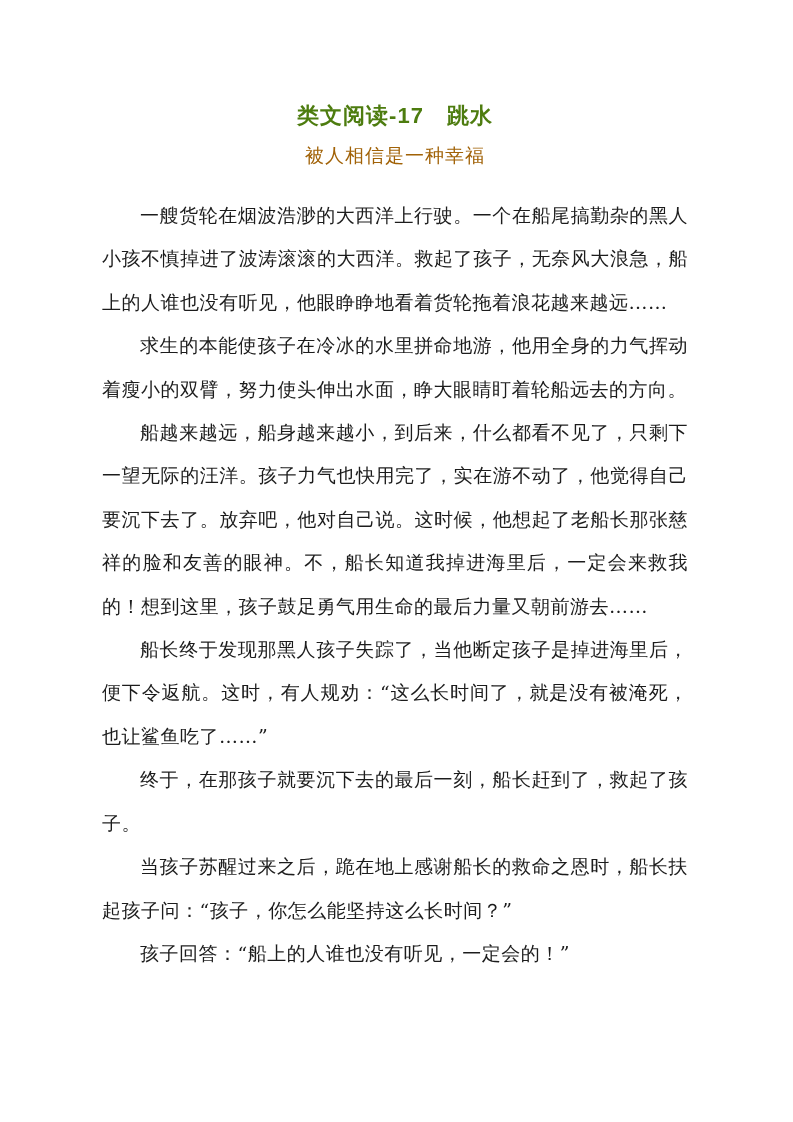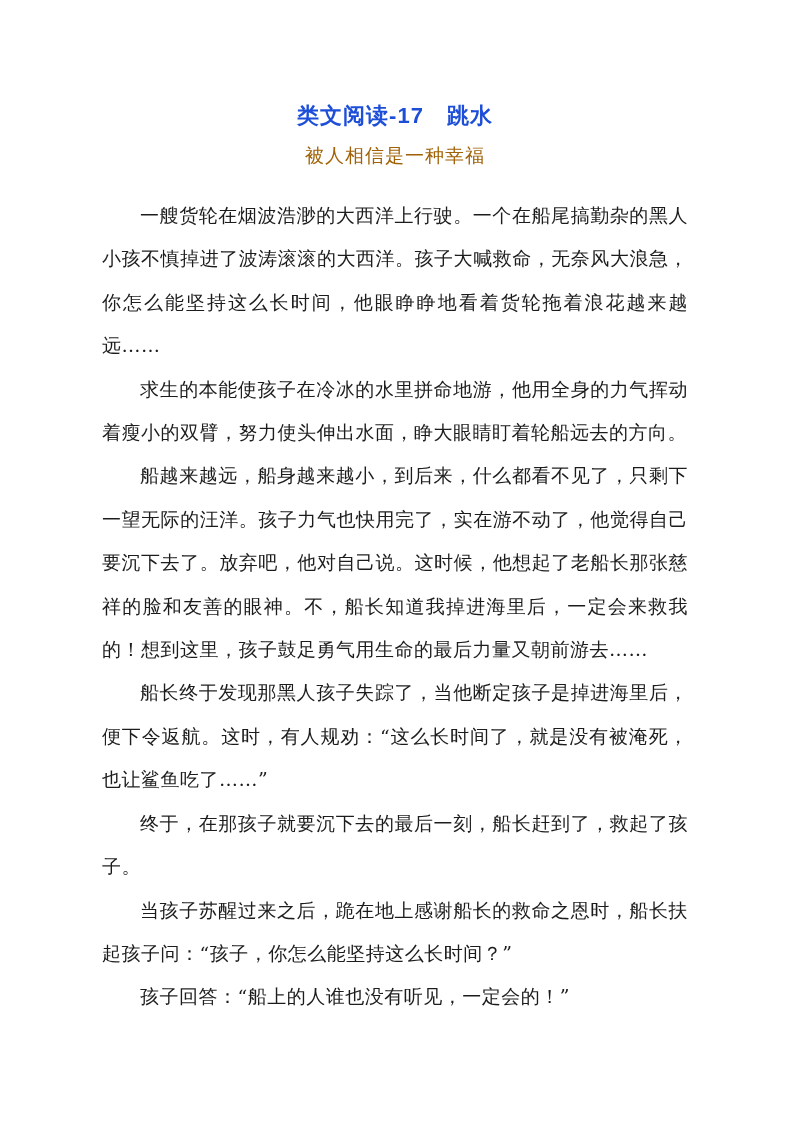--- a/index.html
+++ b/index.html
@@ -18,21 +18,21 @@
     color: #1c1c1c;
     overflow: hidden;
   }
   .doc-title {
     margin: 0;
     text-align: center;
     font-family: "Liberation Sans", sans-serif;
     font-weight: 700;
     font-size: 22px;
     line-height: 25px;
-    color: #1d4ed8;
+    color: #4d7c0f;
     letter-spacing: 1px;
   }
   .doc-subtitle {
     margin: 17px 0 0 0;
     text-align: center;
     font-family: "Liberation Sans", sans-serif;
     font-weight: 400;
     font-size: 19px;
     line-height: 22px;
     color: #a16207;
@@ -52,21 +52,21 @@
     color: #1c1c1c;
   }
 </style>
 </head>
 <body>
 
 <div class="page">
   <h1 class="doc-title">类文阅读-17　跳水</h1>
   <h2 class="doc-subtitle">被人相信是一种幸福</h2>
   <div class="doc-body">
-    <p>一艘货轮在烟波浩渺的大西洋上行驶。一个在船尾搞勤杂的黑人小孩不慎掉进了波涛滚滚的大西洋。孩子大喊救命，无奈风大浪急，你怎么能坚持这么长时间，他眼睁睁地看着货轮拖着浪花越来越远……</p>
+    <p>一艘货轮在烟波浩渺的大西洋上行驶。一个在船尾搞勤杂的黑人小孩不慎掉进了波涛滚滚的大西洋。救起了孩子，无奈风大浪急，船上的人谁也没有听见，他眼睁睁地看着货轮拖着浪花越来越远……</p>
     <p>求生的本能使孩子在冷冰的水里拼命地游，他用全身的力气挥动着瘦小的双臂，努力使头伸出水面，睁大眼睛盯着轮船远去的方向。</p>
     <p>船越来越远，船身越来越小，到后来，什么都看不见了，只剩下一望无际的汪洋。孩子力气也快用完了，实在游不动了，他觉得自己要沉下去了。放弃吧，他对自己说。这时候，他想起了老船长那张慈祥的脸和友善的眼神。不，船长知道我掉进海里后，一定会来救我的！想到这里，孩子鼓足勇气用生命的最后力量又朝前游去……</p>
     <p>船长终于发现那黑人孩子失踪了，当他断定孩子是掉进海里后，便下令返航。这时，有人规劝：“这么长时间了，就是没有被淹死，也让鲨鱼吃了……”</p>
     <p>终于，在那孩子就要沉下去的最后一刻，船长赶到了，救起了孩子。</p>
     <p>当孩子苏醒过来之后，跪在地上感谢船长的救命之恩时，船长扶起孩子问：“孩子，你怎么能坚持这么长时间？”</p>
     <p>孩子回答：“船上的人谁也没有听见，一定会的！”</p>
   </div>
 </div>
 
 </body></html>

